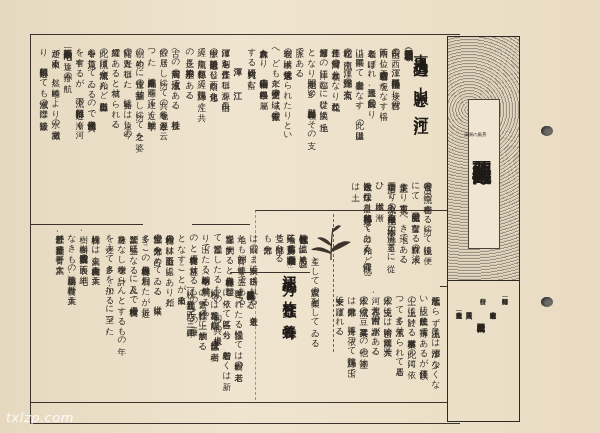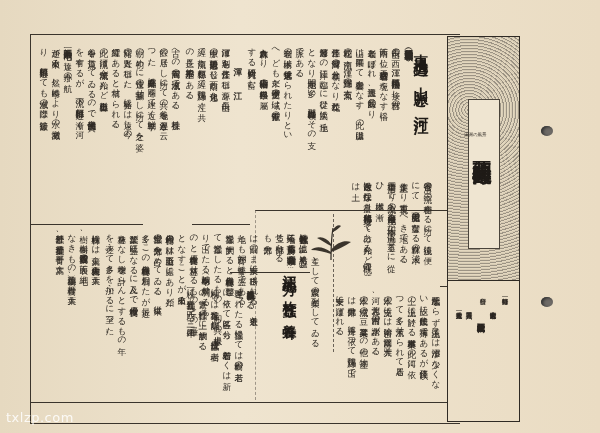--- a/index.html
+++ b/index.html
@@ -12,21 +12,21 @@
   .hr{position:absolute;height:1px;background:#3a342c;}
   .dash{position:absolute;width:0;border-left:1px dashed #6a6258;}
   .sub{font-weight:bold;}
   .masthead{position:absolute;left:447px;top:36px;width:73px;height:245px;border:1.5px solid #2f2a24;box-sizing:border-box;background:
     repeating-radial-gradient(circle at 30% 30%,#d8ccb4 0 1px,#9c9384 1px 2px,#e3d7bf 2px 3px);}
   .mast-inner{position:absolute;left:20px;top:62px;width:30px;height:148px;background:#efe5d1;border:1px solid #4a443b;}
   .mast-title{position:absolute;left:22px;top:108px;writing-mode:vertical-rl;font-size:19px;line-height:26px;font-weight:bold;letter-spacing:1px;color:#1f1b17;}
   .mast-top{position:absolute;left:16px;top:95px;font-size:4.5px;color:#2a2520;letter-spacing:0;}
   .pubbox{position:absolute;left:447px;top:281px;width:73px;height:141px;border:1.5px solid #2f2a24;border-top:none;box-sizing:border-box;}
   .pubcol{position:absolute;writing-mode:vertical-rl;font-size:6.6px;line-height:9px;color:#2a2520;}
-  .watermark{position:absolute;left:6px;top:410px;font-family:"DejaVu Sans",sans-serif;font-size:13px;color:#fff;opacity:0.85;letter-spacing:0.5px;}
+  .watermark{position:absolute;left:6px;top:410px;font-family:"DejaVu Sans",sans-serif;font-size:13px;color:#fff;opacity:0.85;letter-spacing:0.5px;font-style:italic;}
   .plant{position:absolute;left:309px;top:222px;width:44px;height:40px;}
 </style>
 </head>
 <body>
 
 <div class="page">
 
   <div class="hole" style="left:541px;top:126px;"></div>
   <div class="hole" style="left:541px;top:297px;"></div>
 

